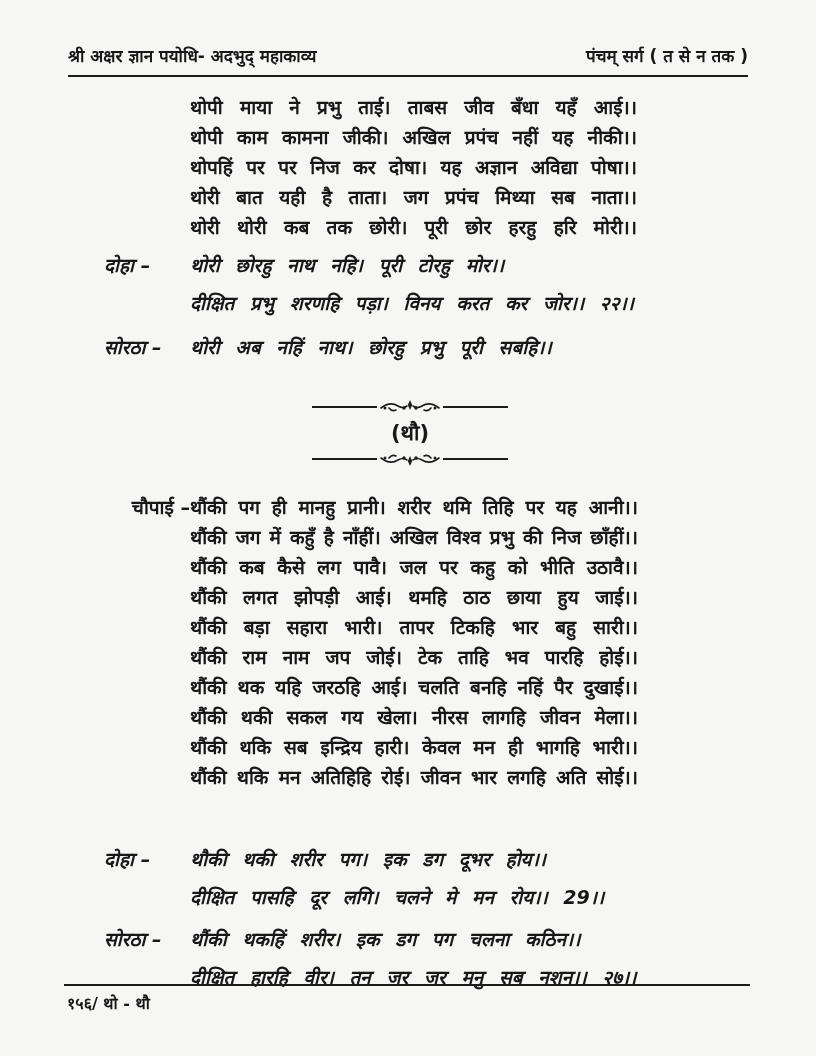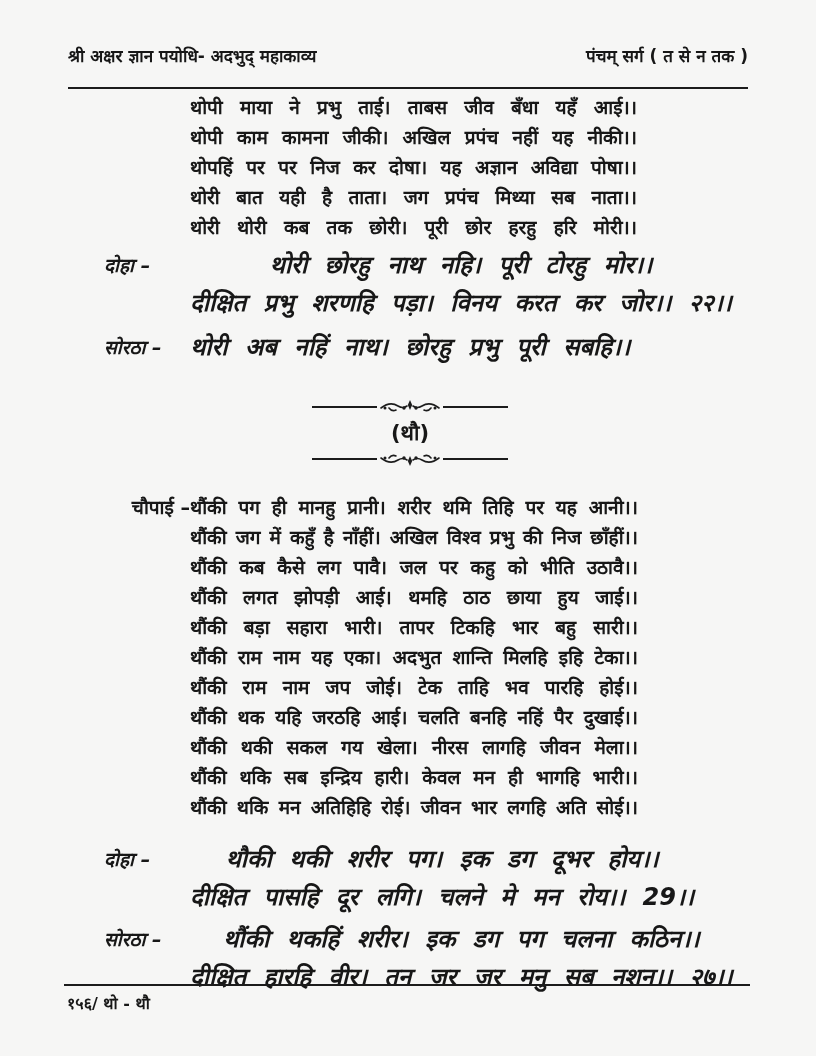--- a/index.html
+++ b/index.html
@@ -15,21 +15,21 @@
     position: absolute; inset: 0;
     width: 816px; height: 1056px;
     background: #f6f6f5;
   }
 
   
   .header {
     position: absolute; left: 68px; top: 44px; width: 680px;
     display: flex; justify-content: space-between; align-items: flex-end;
     border-bottom: 2px solid #1c1c1c;
-    padding-bottom: 20px;
+    padding-bottom: 8px;
     font-size: 17px; font-weight: bold;
     white-space: nowrap;
   }
 
   
   .vline {
     font-size: 19px; font-weight: bold; line-height: 30px;
     text-align: justify; text-align-last: justify;
     white-space: normal;
   }
@@ -39,22 +39,22 @@
 
   
   .block { position: absolute; display: flex; }
   .block .label {
     width: 86px; flex: 0 0 86px;
     font-size: 19px; font-weight: bold;
     white-space: nowrap;
   }
   .italic-block .label { font-style: italic; }
   .italic-block .dline {
-    font-size: 24px; font-weight: bold; font-style: italic;
-    line-height: 38px; word-spacing: 9px; white-space: nowrap; text-align: center;
+    font-size: 19px; font-weight: bold; font-style: italic;
+    line-height: 38px; word-spacing: 9px; white-space: nowrap;
   }
   .italic-block .label { line-height: 38px; }
   .chaupai-block .label { line-height: 30px; text-align: right; }
   .chaupai-block .lines { width: 448px; }
 
   
   .divider {
     position: absolute; left: 312px; top: 398px; width: 196px;
     text-align: center;
   }
@@ -151,21 +151,20 @@
   </div>
 
   <div class="block chaupai-block" style="left:104px; top:492px;">
     <div class="label">चौपाई –</div>
     <div class="lines">
       <div class="vline">थौंकी पग ही मानहु प्रानी। शरीर थमि तिहि पर यह आनी।।</div>
       <div class="vline">थौंकी जग में कहुँ है नाँहीं। अखिल विश्व प्रभु की निज छाँहीं।।</div>
       <div class="vline">थौंकी कब कैसे लग पावै। जल पर कहु को भीति उठावै।।</div>
       <div class="vline">थौंकी लगत झोपड़ी आई। थमहि ठाठ छाया हुय जाई।।</div>
       <div class="vline">थौंकी बड़ा सहारा भारी। तापर टिकहि भार बहु सारी।।</div>
-      <div class="vline">थौंकी राम नाम यह एका। अदभुत शान्ति मिलहि इहि टेका।।</div>
       <div class="vline">थौंकी राम नाम जप जोई। टेक ताहि भव पारहि होई।।</div>
       <div class="vline">थौंकी थक यहि जरठहि आई। चलति बनहि नहिं पैर दुखाई।।</div>
       <div class="vline">थौंकी थकी सकल गय खेला। नीरस लागहि जीवन मेला।।</div>
       <div class="vline">थौंकी थकि सब इन्द्रिय हारी। केवल मन ही भागहि भारी।।</div>
       <div class="vline">थौंकी थकि मन अतिहिहि रोई। जीवन भार लगहि अति सोई।।</div>
     </div>
   </div>
 
   <div class="block italic-block" style="left:104px; top:840px;">
     <div class="label">दोहा –</div>

